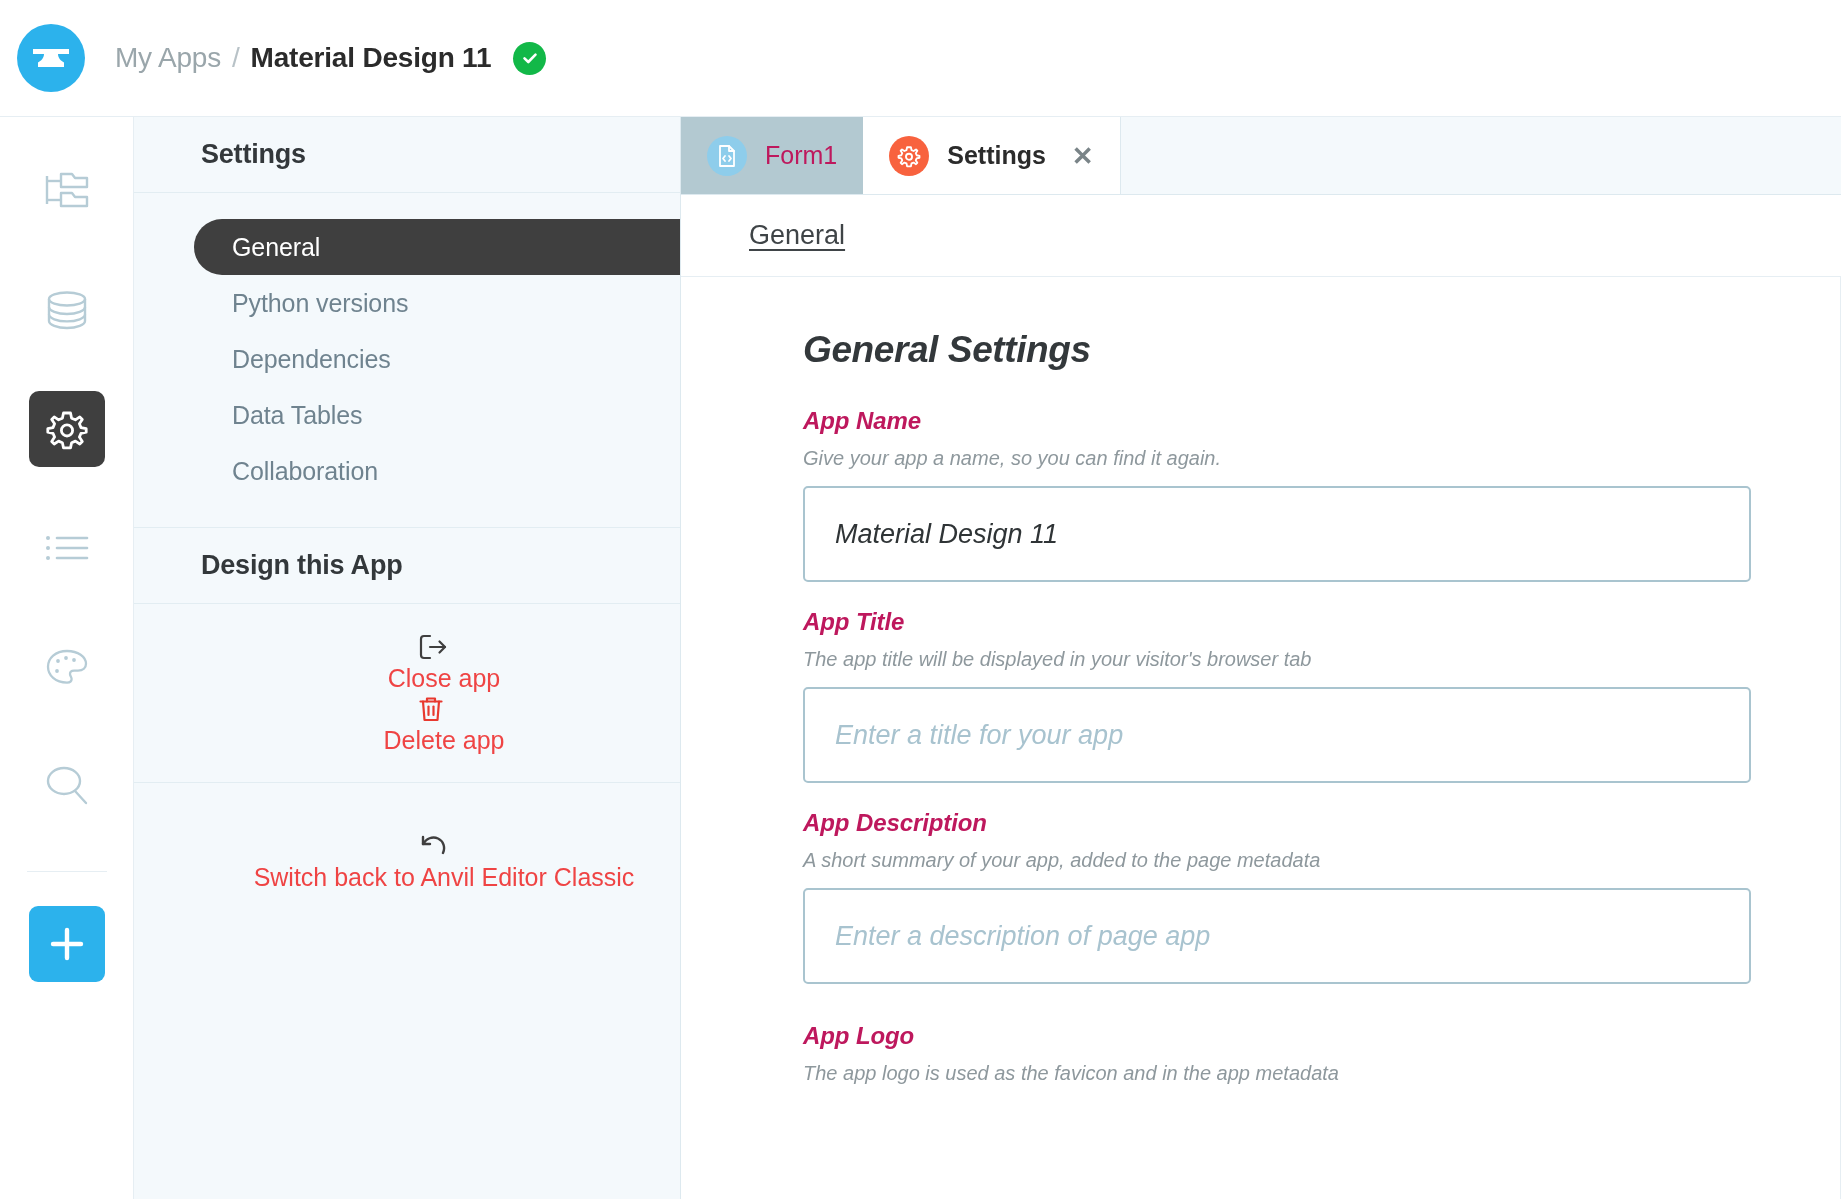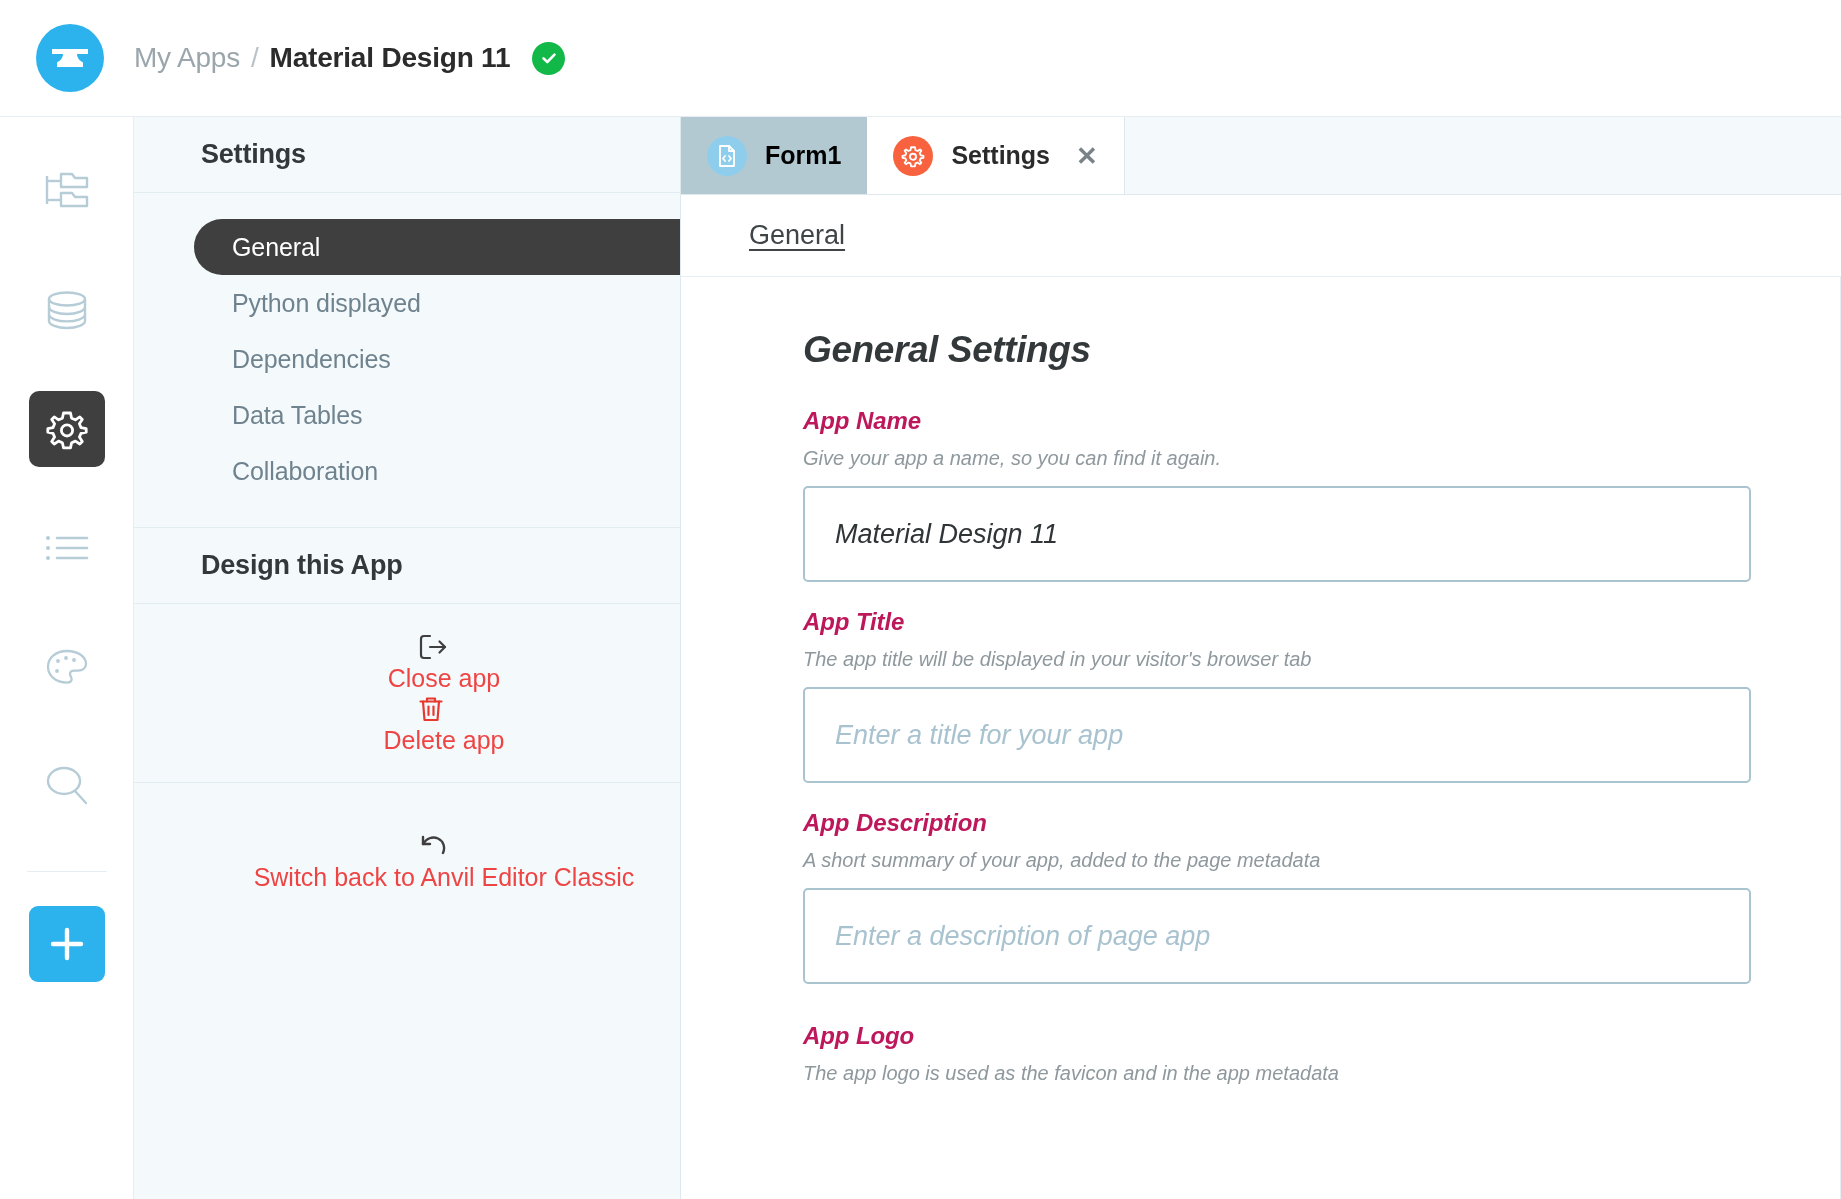--- a/index.html
+++ b/index.html
@@ -14,21 +14,21 @@
   .app { width: 1841px; height: 1199px; display: flex; flex-direction: column; }
 
   
   .topbar {
     height: 117px;
     flex: 0 0 117px;
     background: #ffffff;
     border-bottom: 1px solid #e6eef3;
     display: flex;
     align-items: center;
-    padding-left: 36px;
+    padding-left: 17px;
   }
   .logo-circle {
     width: 68px; height: 68px;
     border-radius: 50%;
     background: #2cb2ec;
     display: flex; align-items: center; justify-content: center;
     flex: 0 0 68px;
   }
   .breadcrumb {
     display: flex; align-items: center;
@@ -129,21 +129,21 @@
     border-bottom: 1px solid #dde9ef;
   }
   .tab-lead { width: 0px; }
   .tab {
     display: flex; align-items: center;
     padding: 0 26px;
     gap: 18px;
     font-size: 25px;
     cursor: default;
   }
-  .tab.inactive { background: #b3c9d1; color: #000000; font-weight: 700; }
+  .tab.inactive { background: #b3c9d1; color: #be185d; font-weight: 400; }
   .tab.active { background: #ffffff; color: #2b2b2b; font-weight: 700; }
   .tab-icon {
     width: 40px; height: 40px; border-radius: 50%;
     display: flex; align-items: center; justify-content: center;
     flex: 0 0 40px;
   }
   .tab-icon.form { background: #8ecdeb; color: #ffffff; }
   .tab-icon.settings { background: #f8623e; color: #ffffff; }
   .tab-close { color: #7a8488; font-size: 26px; margin-left: 8px; line-height: 1; }
   .tabbar-rest { flex: 1 1 auto; background: #f4f9fc; border-left: 1px solid #dde9ef; }
@@ -291,21 +291,21 @@
 
     <div class="settings-panel">
 
       <div class="panel-head">Settings</div>
 
       <div class="panel-section">
         <div class="nav-item active">
           <span>General</span>
         </div>
         <div class="nav-item">
-          <span>Python displayed</span>
+          <span>Python versions</span>
         </div>
         <div class="nav-item">
           <span>Dependencies</span>
         </div>
         <div class="nav-item">
           <span>Data Tables</span>
         </div>
         <div class="nav-item">
           <span>Collaboration</span>
         </div>

